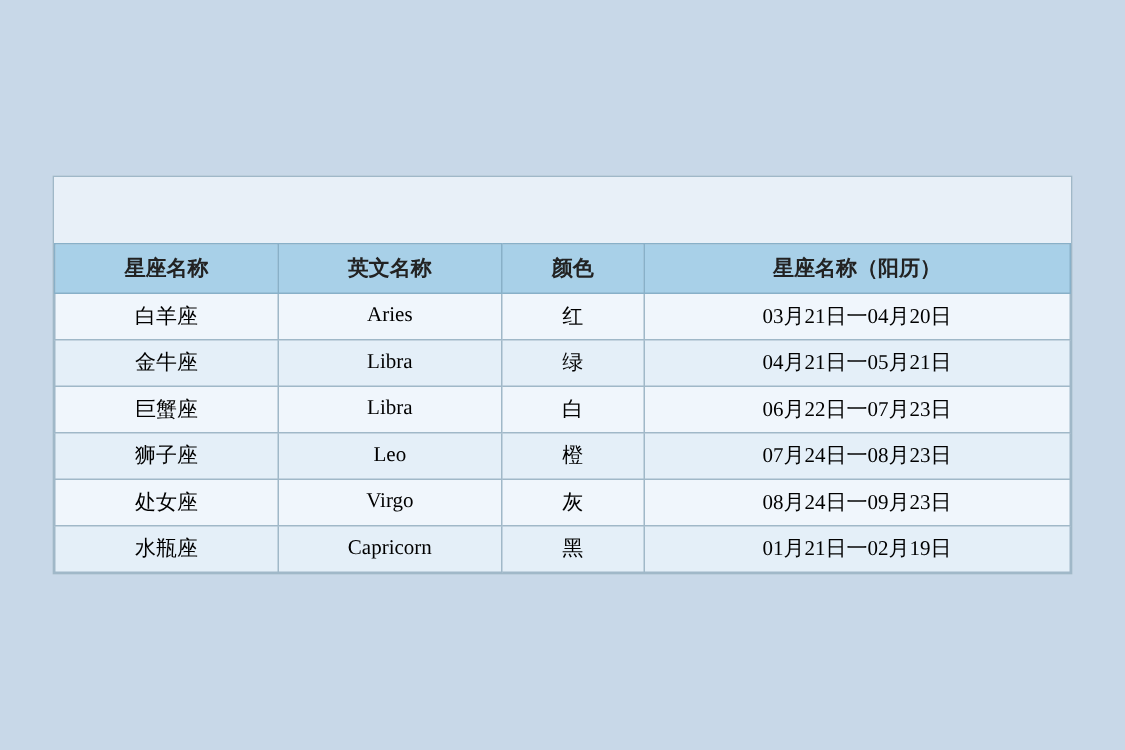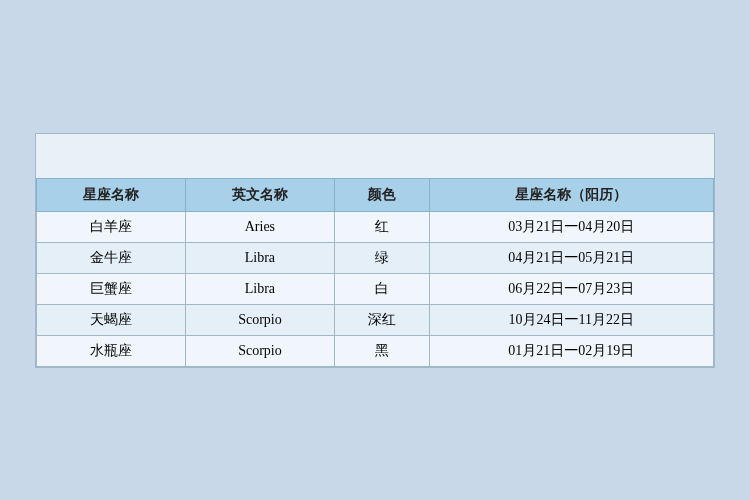--- a/index.html
+++ b/index.html
@@ -72,26 +72,32 @@
           <td>绿</td>
           <td>04月21日一05月21日</td>
         </tr>
         <tr>
           <td>巨蟹座</td>
           <td>Libra</td>
           <td>白</td>
           <td>06月22日一07月23日</td>
         </tr>
         <tr>
-          <td>天蝎座</td>
-          <td>Scorpio</td>
-          <td>深红</td>
-          <td>10月24日一11月22日</td>
+          <td>狮子座</td>
+          <td>Leo</td>
+          <td>橙</td>
+          <td>07月24日一08月23日</td>
+        </tr>
+        <tr>
+          <td>处女座</td>
+          <td>Virgo</td>
+          <td>灰</td>
+          <td>08月24日一09月23日</td>
         </tr>
         <tr>
           <td>水瓶座</td>
-          <td>Scorpio</td>
+          <td>Capricorn</td>
           <td>黑</td>
           <td>01月21日一02月19日</td>
         </tr>
       </tbody>
   </table>
 </div>
 
 </body></html>

